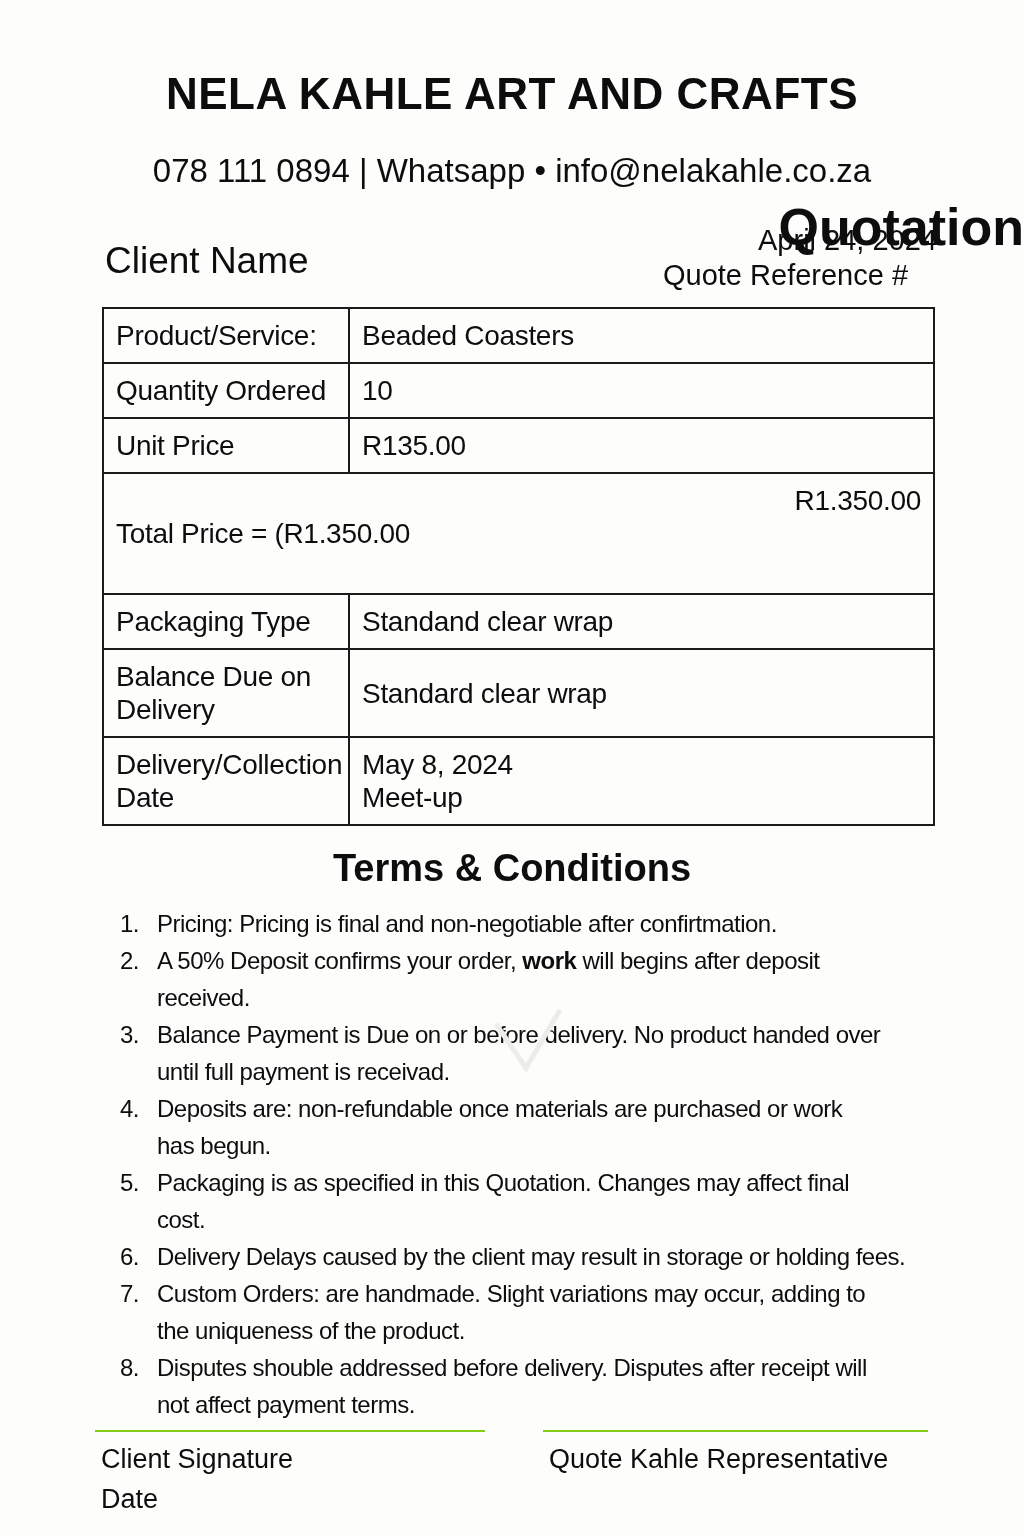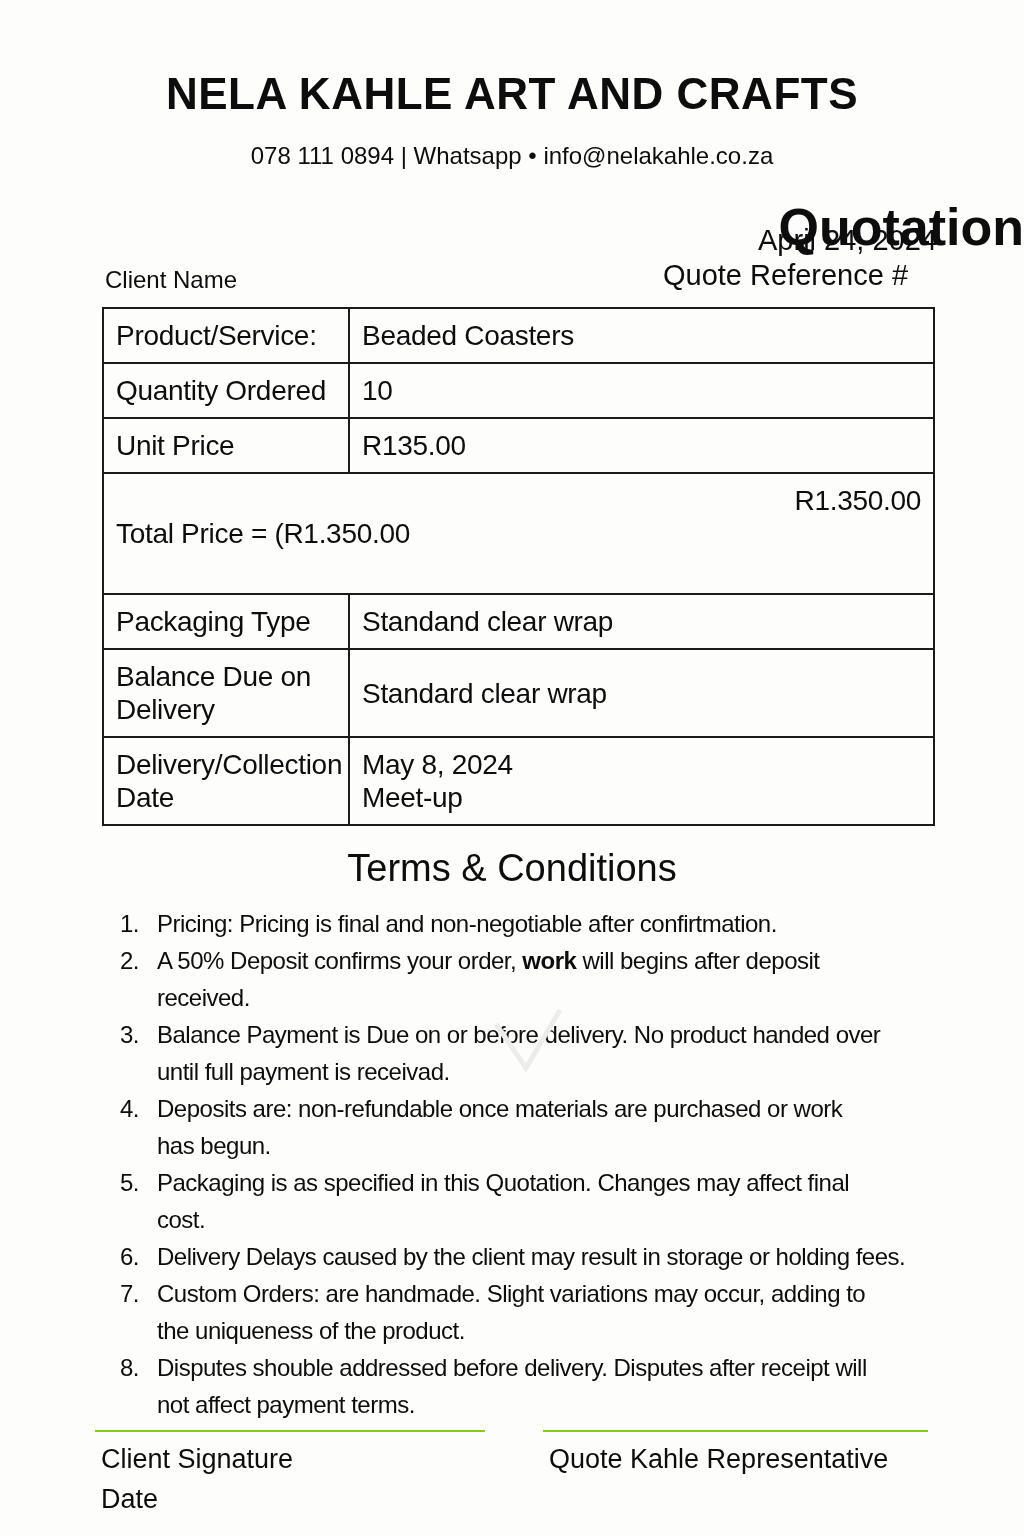--- a/index.html
+++ b/index.html
@@ -13,32 +13,32 @@
     overflow:hidden;
   }
   
   .company{
     margin:0;padding-top:72px;
     text-align:center;
     font-size:44px;font-weight:700;letter-spacing:0.5px;
     line-height:1;
   }
   .contact{
-    margin-top:26px;
+    margin-top:36px;
     text-align:center;
-    font-size:24px;
+    font-size:33px;
   }
   
   .doc-title{
     position:absolute;left:0;right:0;top:201px;
     margin:0;text-align:right;
     font-size:52px;font-weight:700;line-height:1;
   }
   .quote-date{position:absolute;left:758px;top:224px;font-size:29px;}
-  .client-label{position:absolute;left:105px;top:266px;font-size:24px;}
+  .client-label{position:absolute;left:105px;top:240px;font-size:37px;}
   .qref-label{position:absolute;left:663px;top:259px;font-size:29px;}
   
   table.quote{
     position:absolute;left:102px;top:307px;
     width:833px;border-collapse:collapse;table-layout:fixed;
     font-size:28px;
   }
   table.quote col.c1{width:246px;}
   table.quote td{
     border:2px solid #1b1b1b;
@@ -46,21 +46,21 @@
     vertical-align:middle;
     white-space:pre-line;
     line-height:1.18;
     letter-spacing:-0.3px;
   }
   table.quote td.lbl{}
   td.total-cell{position:relative;}
   td.total-cell .right-val{position:absolute;right:12px;top:10px;}
   
   .terms{position:absolute;left:0;right:0;top:845px;}
-  .terms h3{margin:0;text-align:center;font-size:38px;font-weight:400;line-height:46px;}
+  .terms h3{margin:0;text-align:center;font-size:38px;font-weight:700;line-height:46px;}
   .terms ol{
     list-style:none;margin:14px 0 0 120px;padding:0;
     width:856px;
     font-size:24px;line-height:37px;letter-spacing:-0.5px;
   }
   .terms li{display:grid;grid-template-columns:37px auto;}
   .terms li .t{white-space:pre-line;}
   .terms li b{font-weight:700;}
   
   .watermark{position:absolute;left:468px;top:1002px;pointer-events:none;}

